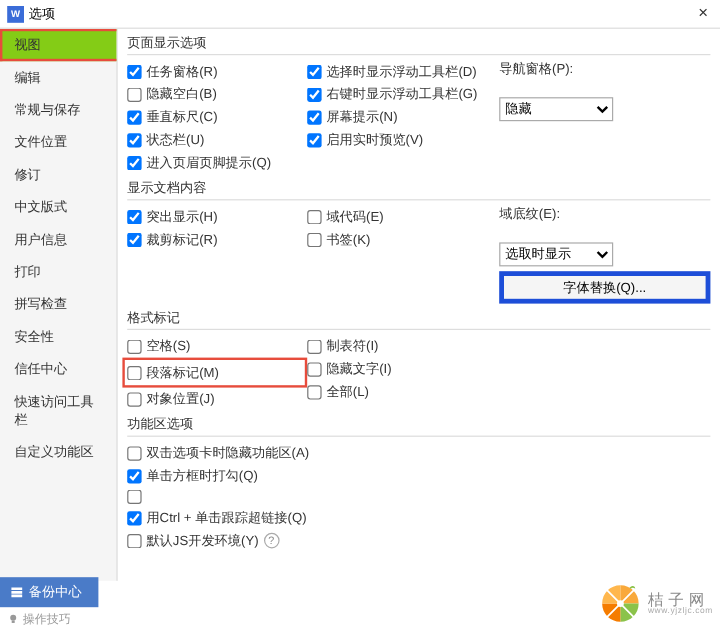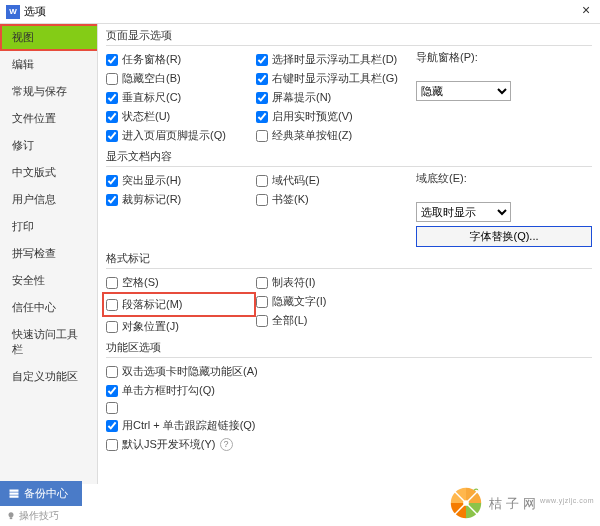--- a/index.html
+++ b/index.html
@@ -15,32 +15,32 @@
 .section-title { font-size: 11px; color: #333; padding: 4px 0 2px 0; border-bottom: 1px solid #ddd; margin-bottom: 4px; font-family: Liberation Mono, monospace; }
 .row { display: flex; align-items: flex-start; }
 .col { display: flex; flex-direction: column; }
 .col1 { width: 150px; }
 .col2 { width: 160px; }
 .col3 { flex: 1; }
 .chk { display: flex; align-items: center; font-size: 11px; color: #333; padding: 2px 0; cursor: pointer; }
 .chk input { width: 12px; height: 12px; margin-right: 4px; }
 .label11 { font-size: 11px; color: #333; }
 .select { width: 95px; height: 20px; font-size: 11px; border: 1px solid #aaa; background: #fff; margin-top: 16px; }
-.btn { font-size: 11px; padding: 2px 8px; border: 1px solid #1d4ed8; background: #f5f5f5; cursor: pointer; margin-top: 4px; }
+.btn { font-size: 11px; padding: 2px 8px; border: 4px solid #1d4ed8; background: #f5f5f5; cursor: pointer; margin-top: 4px; }
 .highlight-box { border: 2px solid #e74c3c; padding: 1px 2px; margin-left: -4px; }
 .help-icon { display: inline-block; width: 13px; height: 13px; border-radius: 50%; border: 1px solid #aaa; text-align: center; line-height: 11px; font-size: 9px; color: #888; margin-left: 4px; }
 .footer { position: absolute; bottom: 0; left: 0; right: 0; height: 42px; }
 .backup-btn { position: absolute; bottom: 20px; left: 0; background: #4a7bc8; color: #fff; font-size: 11px; padding: 5px 14px 5px 8px; display: flex; align-items: center; cursor: pointer; }
 .backup-btn svg { width: 12px; height: 12px; margin-right: 4px; fill: #fff; }
 .tips { position: absolute; bottom: 3px; left: 6px; font-size: 10px; color: #999; display: flex; align-items: center; }
 .tips svg { width: 10px; height: 10px; margin-right: 3px; fill: #999; }
 .logo { position: absolute; bottom: 4px; right: 6px; display: flex; align-items: center; }
 .logo-wrap { position: relative; width: 38px; height: 38px; margin-right: 4px; }
 .orange-slice { width: 38px; height: 38px; position: relative; }
-.logo-text { display: flex; flex-direction: row; line-height: 1; }
+.logo-text { display: flex; flex-direction: column; line-height: 1; }
 .logo-cn { font-size: 13px; color: #888; letter-spacing: 4px; }
 .logo-en { font-size: 7px; color: #aaa; letter-spacing: 0.5px; }
 </style>
 </head>
 <body>
 
 <div class="titlebar">
   <span class="icon">W</span>
   <span>选项</span>
   <span class="close-btn">×</span>
@@ -99,24 +99,20 @@
             <span>右键时显示浮动工具栏(G)</span>
           </label>
         <label class="chk">
             <input type="checkbox" checked="" style="">
             <span>屏幕提示(N)</span>
           </label>
         <label class="chk">
             <input type="checkbox" checked="" style="">
             <span>启用实时预览(V)</span>
           </label>
-        <label class="chk">
-            <input type="checkbox" style="">
-            <span>经典菜单按钮(Z)</span>
-          </label>
       </div>
       <div class="col col3">
         <div class="label11">导航窗格(P):</div>
         <select class="select"><option>隐藏</option></select>
       </div>
     </div>
 
     <div class="section-title">显示文档内容</div>
     <div class="row">
       <div class="col col1">

